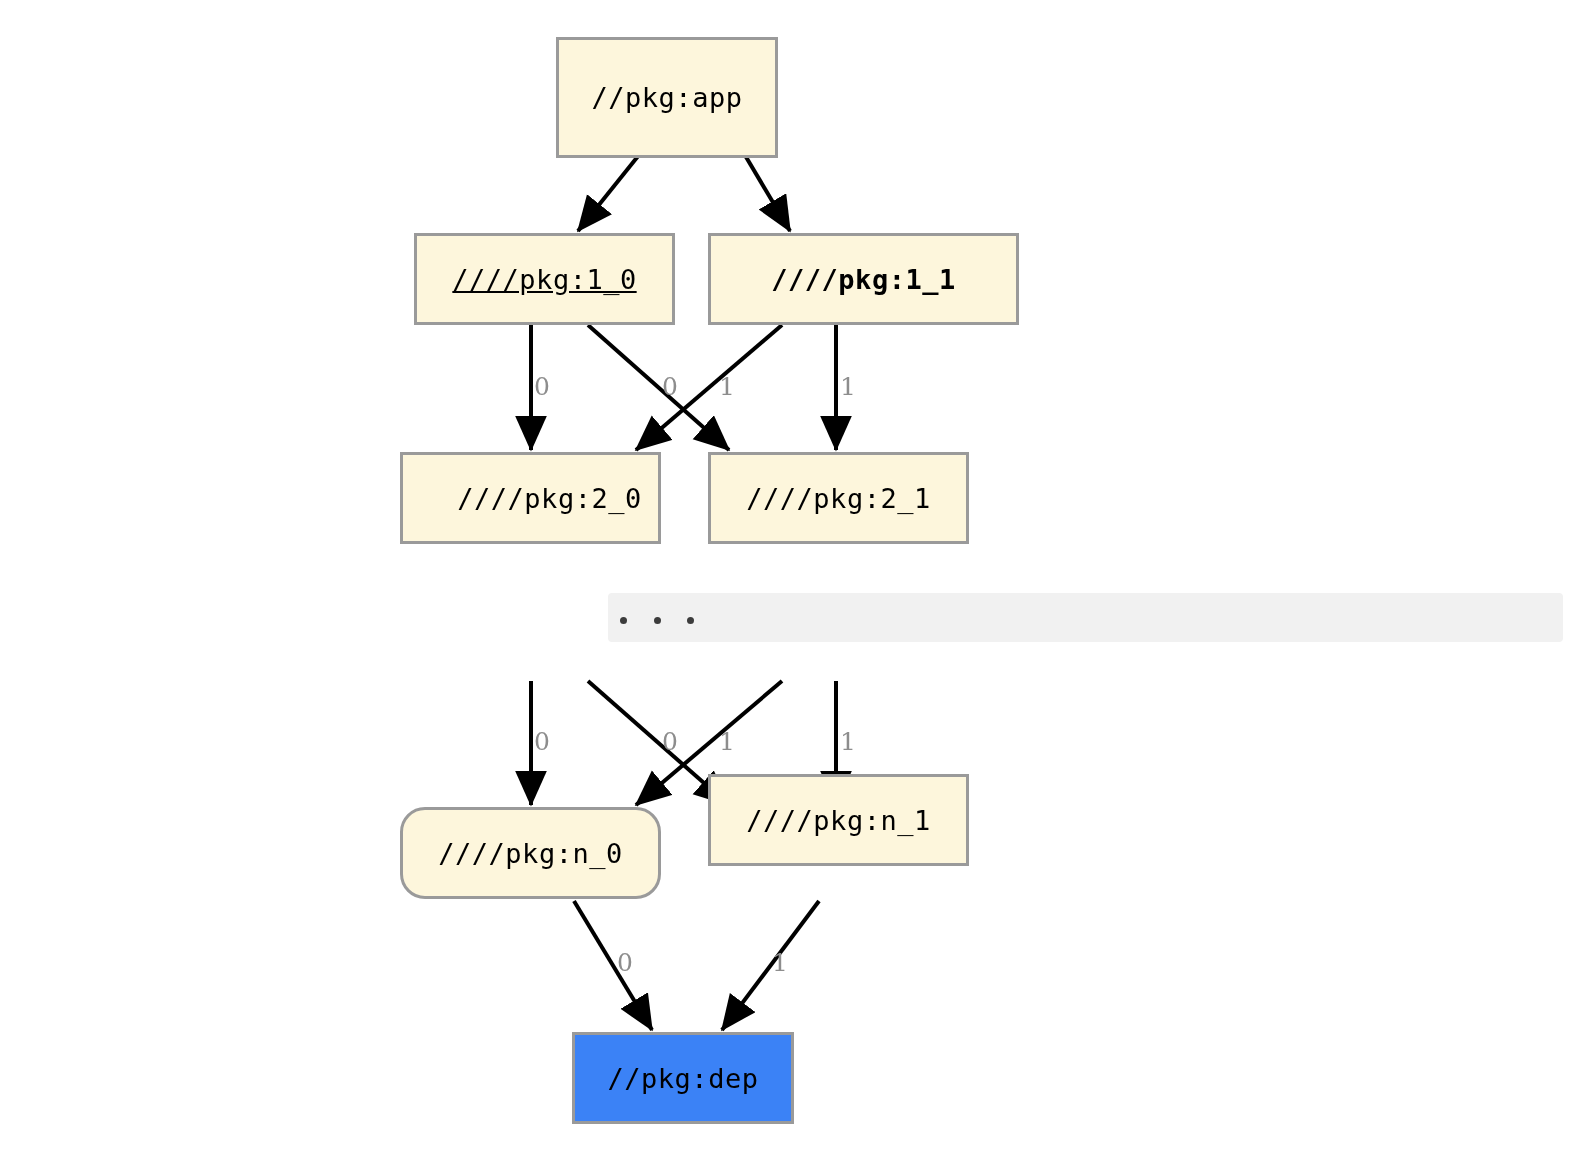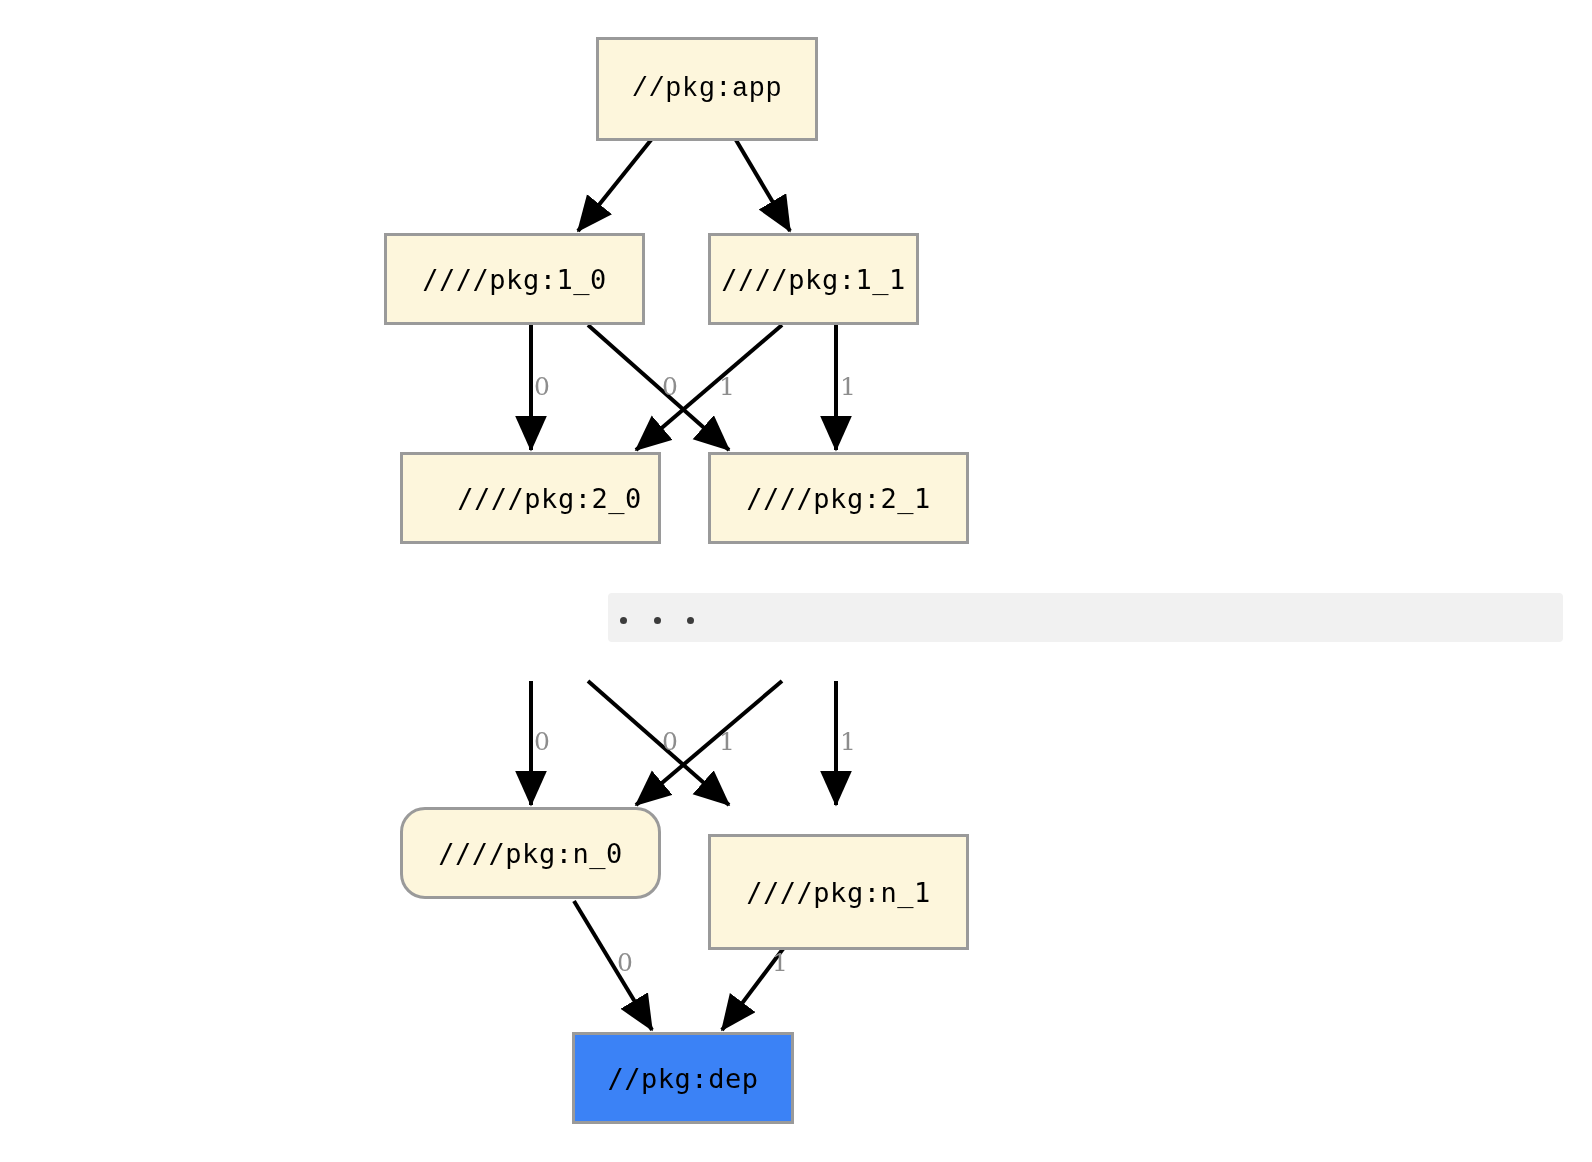--- a/index.html
+++ b/index.html
@@ -81,27 +81,27 @@
         <line x1="531" y1="681" x2="531" y2="805" stroke="#000000" stroke-width="4" marker-end="url(#arrowhead)"></line>
         <line x1="588" y1="681" x2="729" y2="805" stroke="#000000" stroke-width="4" marker-end="url(#arrowhead)"></line>
         <line x1="782" y1="681" x2="636" y2="805" stroke="#000000" stroke-width="4" marker-end="url(#arrowhead)"></line>
         <line x1="836" y1="681" x2="836" y2="805" stroke="#000000" stroke-width="4" marker-end="url(#arrowhead)"></line>
         <line x1="574" y1="901" x2="652" y2="1030" stroke="#000000" stroke-width="4" marker-end="url(#arrowhead)"></line>
         <line x1="819" y1="901" x2="722" y2="1030" stroke="#000000" stroke-width="4" marker-end="url(#arrowhead)"></line>
       </g>
   </svg>
 
   <div id="nodes-group">
-      <div class="node" style="left: 596px; top: 37px; width: 222px; height: 104px; background: rgb(253, 246, 220); border-color: rgb(154, 154, 154); font-family: Liberation Mono, monospace;">//pkg:app</div>
-      <div class="node" style="left: 384px; top: 233px; width: 261px; height: 92px; background: rgb(253, 246, 220); border-color: rgb(154, 154, 154);">////pkg:1_0</div>
-      <div class="node" style="left: 708px; top: 233px; width: 211px; height: 92px; background: rgb(253, 246, 220); border-color: rgb(154, 154, 154);">////pkg:1_1</div>
+      <div class="node" style="left: 556px; top: 37px; width: 222px; height: 121px; background: rgb(253, 246, 220); border-color: rgb(154, 154, 154);">//pkg:app</div>
+      <div class="node" style="left: 414px; top: 233px; width: 261px; height: 92px; background: rgb(253, 246, 220); border-color: rgb(154, 154, 154); text-decoration: underline;">////pkg:1_0</div>
+      <div class="node" style="left: 708px; top: 233px; width: 311px; height: 92px; background: rgb(253, 246, 220); border-color: rgb(154, 154, 154); font-weight: bold;">////pkg:1_1</div>
       <div class="node" style="left: 400px; top: 452px; width: 261px; height: 92px; background: rgb(253, 246, 220); border-color: rgb(154, 154, 154); padding-left: 38px;">////pkg:2_0</div>
       <div class="node" style="left: 708px; top: 452px; width: 261px; height: 92px; background: rgb(253, 246, 220); border-color: rgb(154, 154, 154); text-align: right;">////pkg:2_1</div>
       <div class="node" style="left: 400px; top: 807px; width: 261px; height: 92px; background: rgb(253, 246, 220); border-color: rgb(154, 154, 154); border-radius: 25px;">////pkg:n_0</div>
-      <div class="node" style="left: 708px; top: 834px; width: 261px; height: 116px; background: rgb(253, 246, 220); border-color: rgb(154, 154, 154);">////pkg:n_1</div>
+      <div class="node" style="left: 708px; top: 774px; width: 261px; height: 92px; background: rgb(253, 246, 220); border-color: rgb(154, 154, 154);">////pkg:n_1</div>
       <div class="node" style="left: 572px; top: 1032px; width: 222px; height: 92px; background: #3b82f6; border-color: rgb(154, 154, 154);">//pkg:dep</div>
     </div>
 
   <div id="labels-group">
       <span class="edge-label" style="left: 534px; top: 374px; color: rgb(141, 141, 141);">0</span>
       <span class="edge-label" style="left: 662px; top: 374px; color: rgb(141, 141, 141);">0</span>
       <span class="edge-label" style="left: 719px; top: 374px; color: rgb(141, 141, 141);">1</span>
       <span class="edge-label" style="left: 840px; top: 374px; color: rgb(141, 141, 141);">1</span>
       <span class="edge-label" style="left: 534px; top: 729px; color: rgb(141, 141, 141);">0</span>
       <span class="edge-label" style="left: 662px; top: 729px; color: rgb(141, 141, 141);">0</span>

